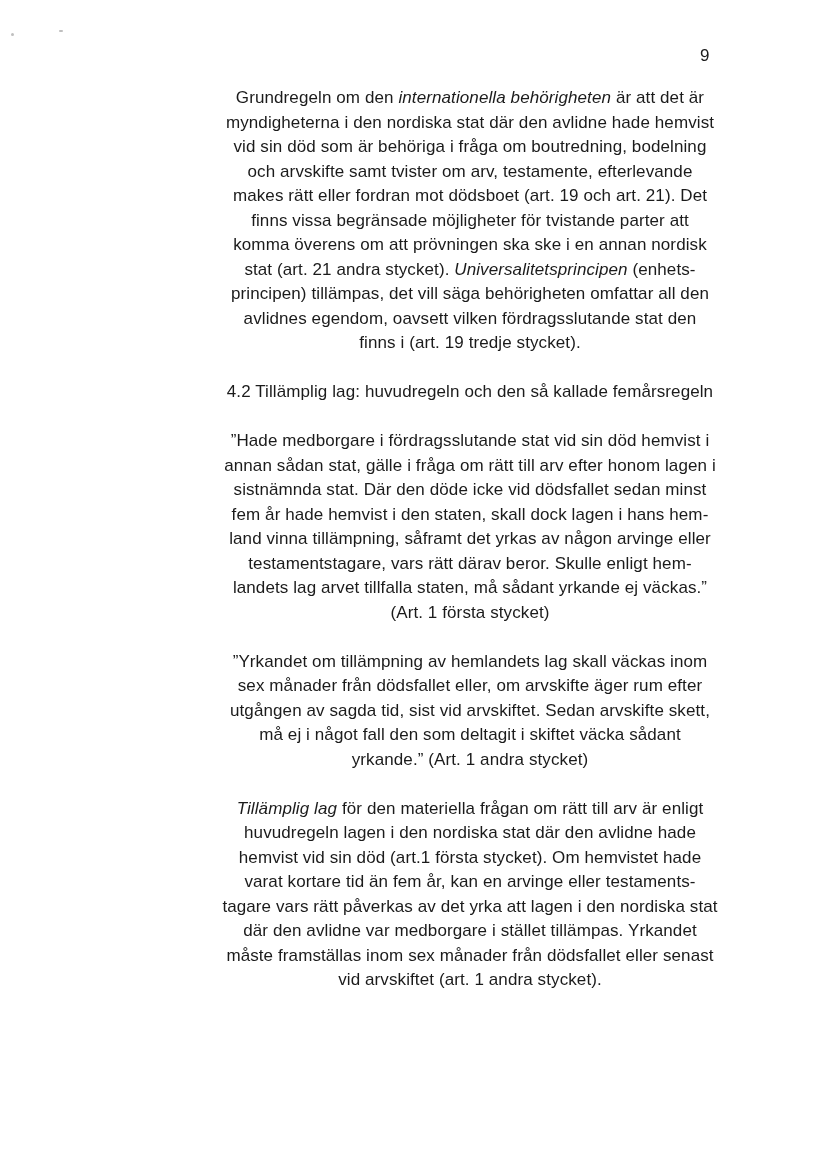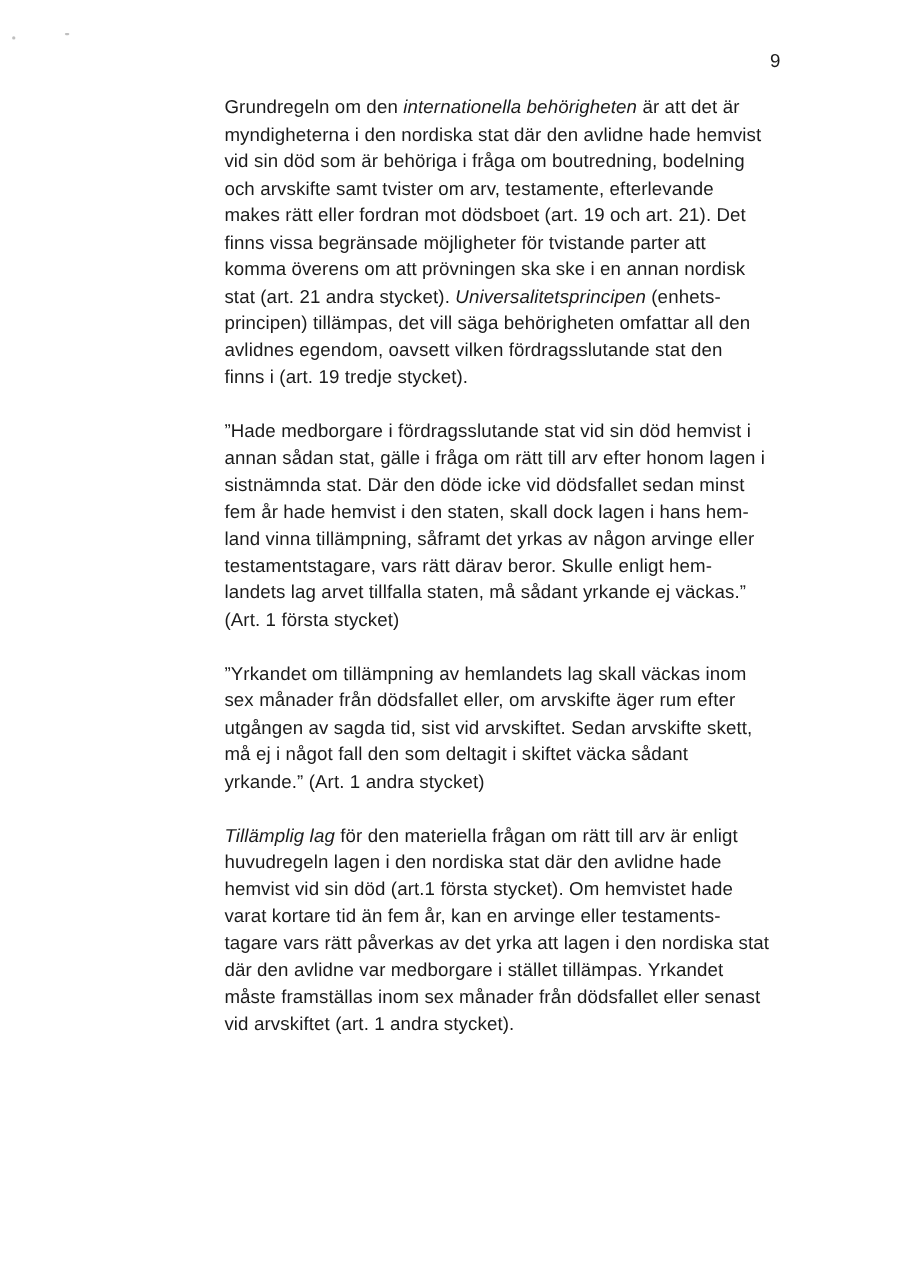--- a/index.html
+++ b/index.html
@@ -19,23 +19,24 @@
   .page-number {
     position: absolute;
     left: 700px;
     top: 46px;
     font-size: 17px;
     line-height: 20px;
     color: #1b1b1b;
   }
   .content {
     position: absolute;
-    left: 204px;
+    left: 190px;
     top: 86px;
     width: 560px;
+    text-align: center;
   }
   .block {
     margin: 0 0 24.5px 0;
     font-size: 17px;
     line-height: 24.5px;
     white-space: nowrap;
     letter-spacing: 0.1px;
   }
   .block em {
     font-style: italic;
@@ -59,20 +60,21 @@
 
   <span class="scan-artifact artifact-1"></span>
   <span class="scan-artifact artifact-2"></span>
 
   <div class="page-number">9</div>
 
   <div class="content">
 
     <p class="block">Grundregeln om den <em>internationella behörigheten</em> är att det är<br>myndigheterna i den nordiska stat där den avlidne hade hemvist<br>vid sin död som är behöriga i fråga om boutredning, bodelning<br>och arvskifte samt tvister om arv, testamente, efterlevande<br>makes rätt eller fordran mot dödsboet (art. 19 och art. 21). Det<br>finns vissa begränsade möjligheter för tvistande parter att<br>komma överens om att prövningen ska ske i en annan nordisk<br>stat (art. 21 andra stycket). <em>Universalitetsprincipen</em> (enhets-<br>principen) tillämpas, det vill säga behörigheten omfattar all den<br>avlidnes egendom, oavsett vilken fördragsslutande stat den<br>finns i (art. 19 tredje stycket).</p>
 
+    <p class="block heading">4.2 Tillämplig lag: huvudregeln och den så kallade femårsregeln</p>
 
     <p class="block">”Hade medborgare i fördragsslutande stat vid sin död hemvist i<br>annan sådan stat, gälle i fråga om rätt till arv efter honom lagen i<br>sistnämnda stat. Där den döde icke vid dödsfallet sedan minst<br>fem år hade hemvist i den staten, skall dock lagen i hans hem-<br>land vinna tillämpning, såframt det yrkas av någon arvinge eller<br>testamentstagare, vars rätt därav beror. Skulle enligt hem-<br>landets lag arvet tillfalla staten, må sådant yrkande ej väckas.”<br>(Art. 1 första stycket)</p>
 
     <p class="block">”Yrkandet om tillämpning av hemlandets lag skall väckas inom<br>sex månader från dödsfallet eller, om arvskifte äger rum efter<br>utgången av sagda tid, sist vid arvskiftet. Sedan arvskifte skett,<br>må ej i något fall den som deltagit i skiftet väcka sådant<br>yrkande.” (Art. 1 andra stycket)</p>
 
     <p class="block"><em>Tillämplig lag</em> för den materiella frågan om rätt till arv är enligt<br>huvudregeln lagen i den nordiska stat där den avlidne hade<br>hemvist vid sin död (art.1 första stycket). Om hemvistet hade<br>varat kortare tid än fem år, kan en arvinge eller testaments-<br>tagare vars rätt påverkas av det yrka att lagen i den nordiska stat<br>där den avlidne var medborgare i stället tillämpas. Yrkandet<br>måste framställas inom sex månader från dödsfallet eller senast<br>vid arvskiftet (art. 1 andra stycket).</p>
 
 
   </div>
 </div>

